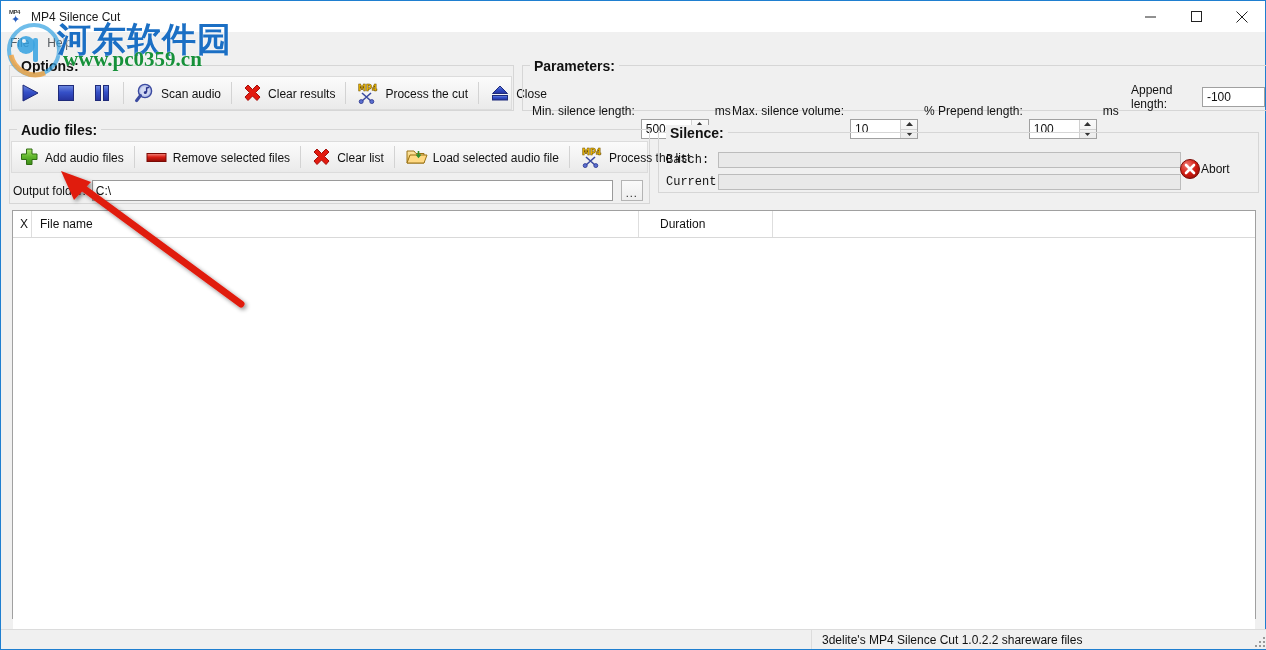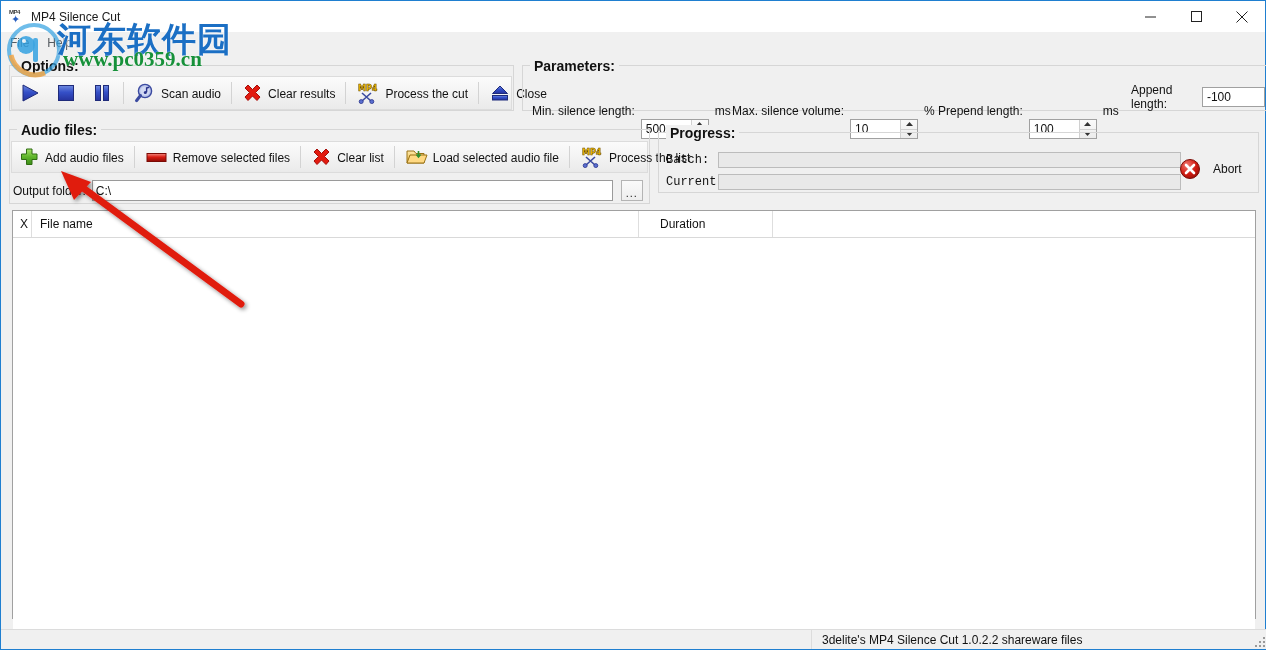--- a/index.html
+++ b/index.html
@@ -166,21 +166,21 @@
 
   
   .prow { position: absolute; display: flex; align-items: center; font-size: 12px; color: #111; }
   .plabel2 { width: 52px; font-family: Liberation Mono, monospace; }
   .pbar {
     width: 463px; height: 16px;
     border: 1px solid #bcbcbc; background: #e9e9e9; box-sizing: border-box;
   }
   #abort-btn {
     position: absolute; left: 1178px; top: 157px;
-    display: flex; align-items: center; gap: 12px;
+    display: flex; align-items: center; gap: 0;
     font-size: 12px; color: #111;
   }
 
   
   #filelist {
     position: absolute; left: 11px; top: 209px;
     width: 1244px; height: 409px;
     background: #ffffff; border: 1px solid #a0a0a0;
     box-sizing: border-box;
   }
@@ -487,21 +487,21 @@
 
   <div id="outrow">
     <span class="olabel">Output folder:</span>
     <span id="path-box">
       <input value="C:\" style="">
     </span>
     <span id="browse-btn">...</span>
   </div>
 
   <div class="group" id="progress-group">
-    <span class="group-title">Progress:</span>
+    <span class="group-title">Silence:</span>
   </div>
 
   <div class="prow" style="left:665px; top:151px;">
     <span class="plabel2">Batch:</span>
     <span class="pbar"></span>
   </div>
   <div class="prow" style="left:665px; top:173px;">
     <span class="plabel2">Current:</span>
     <span class="pbar"></span>
   </div>

